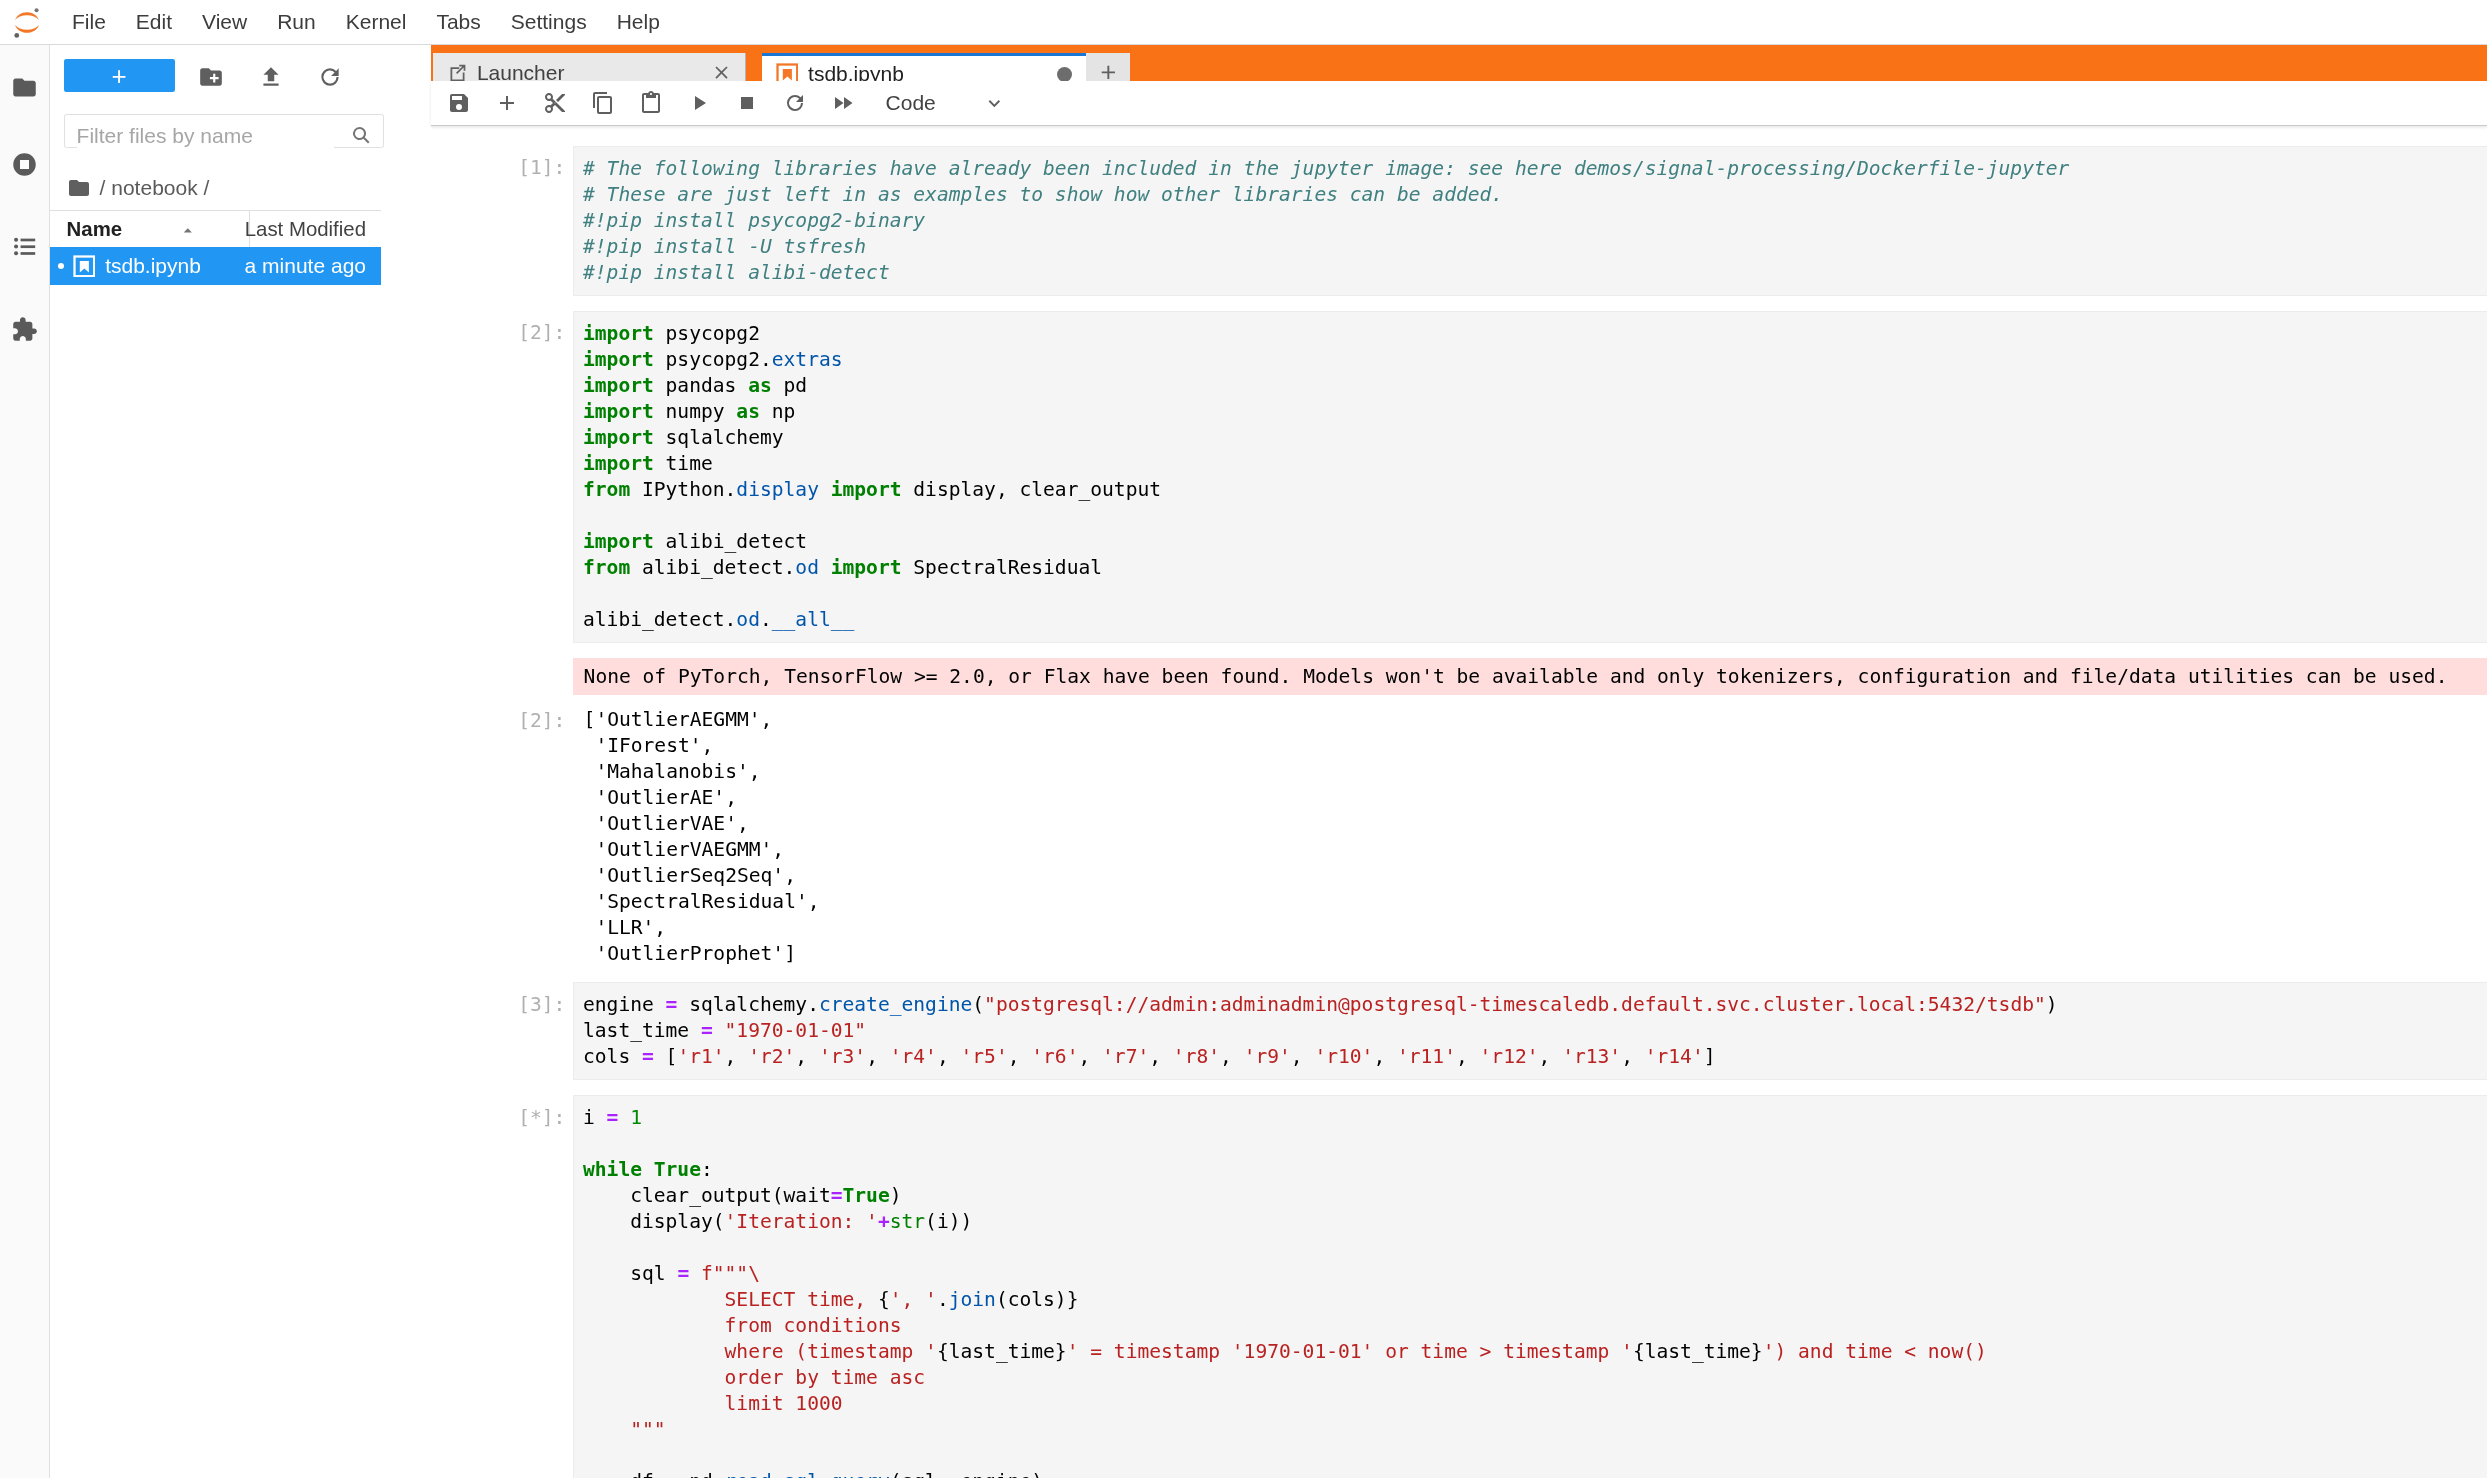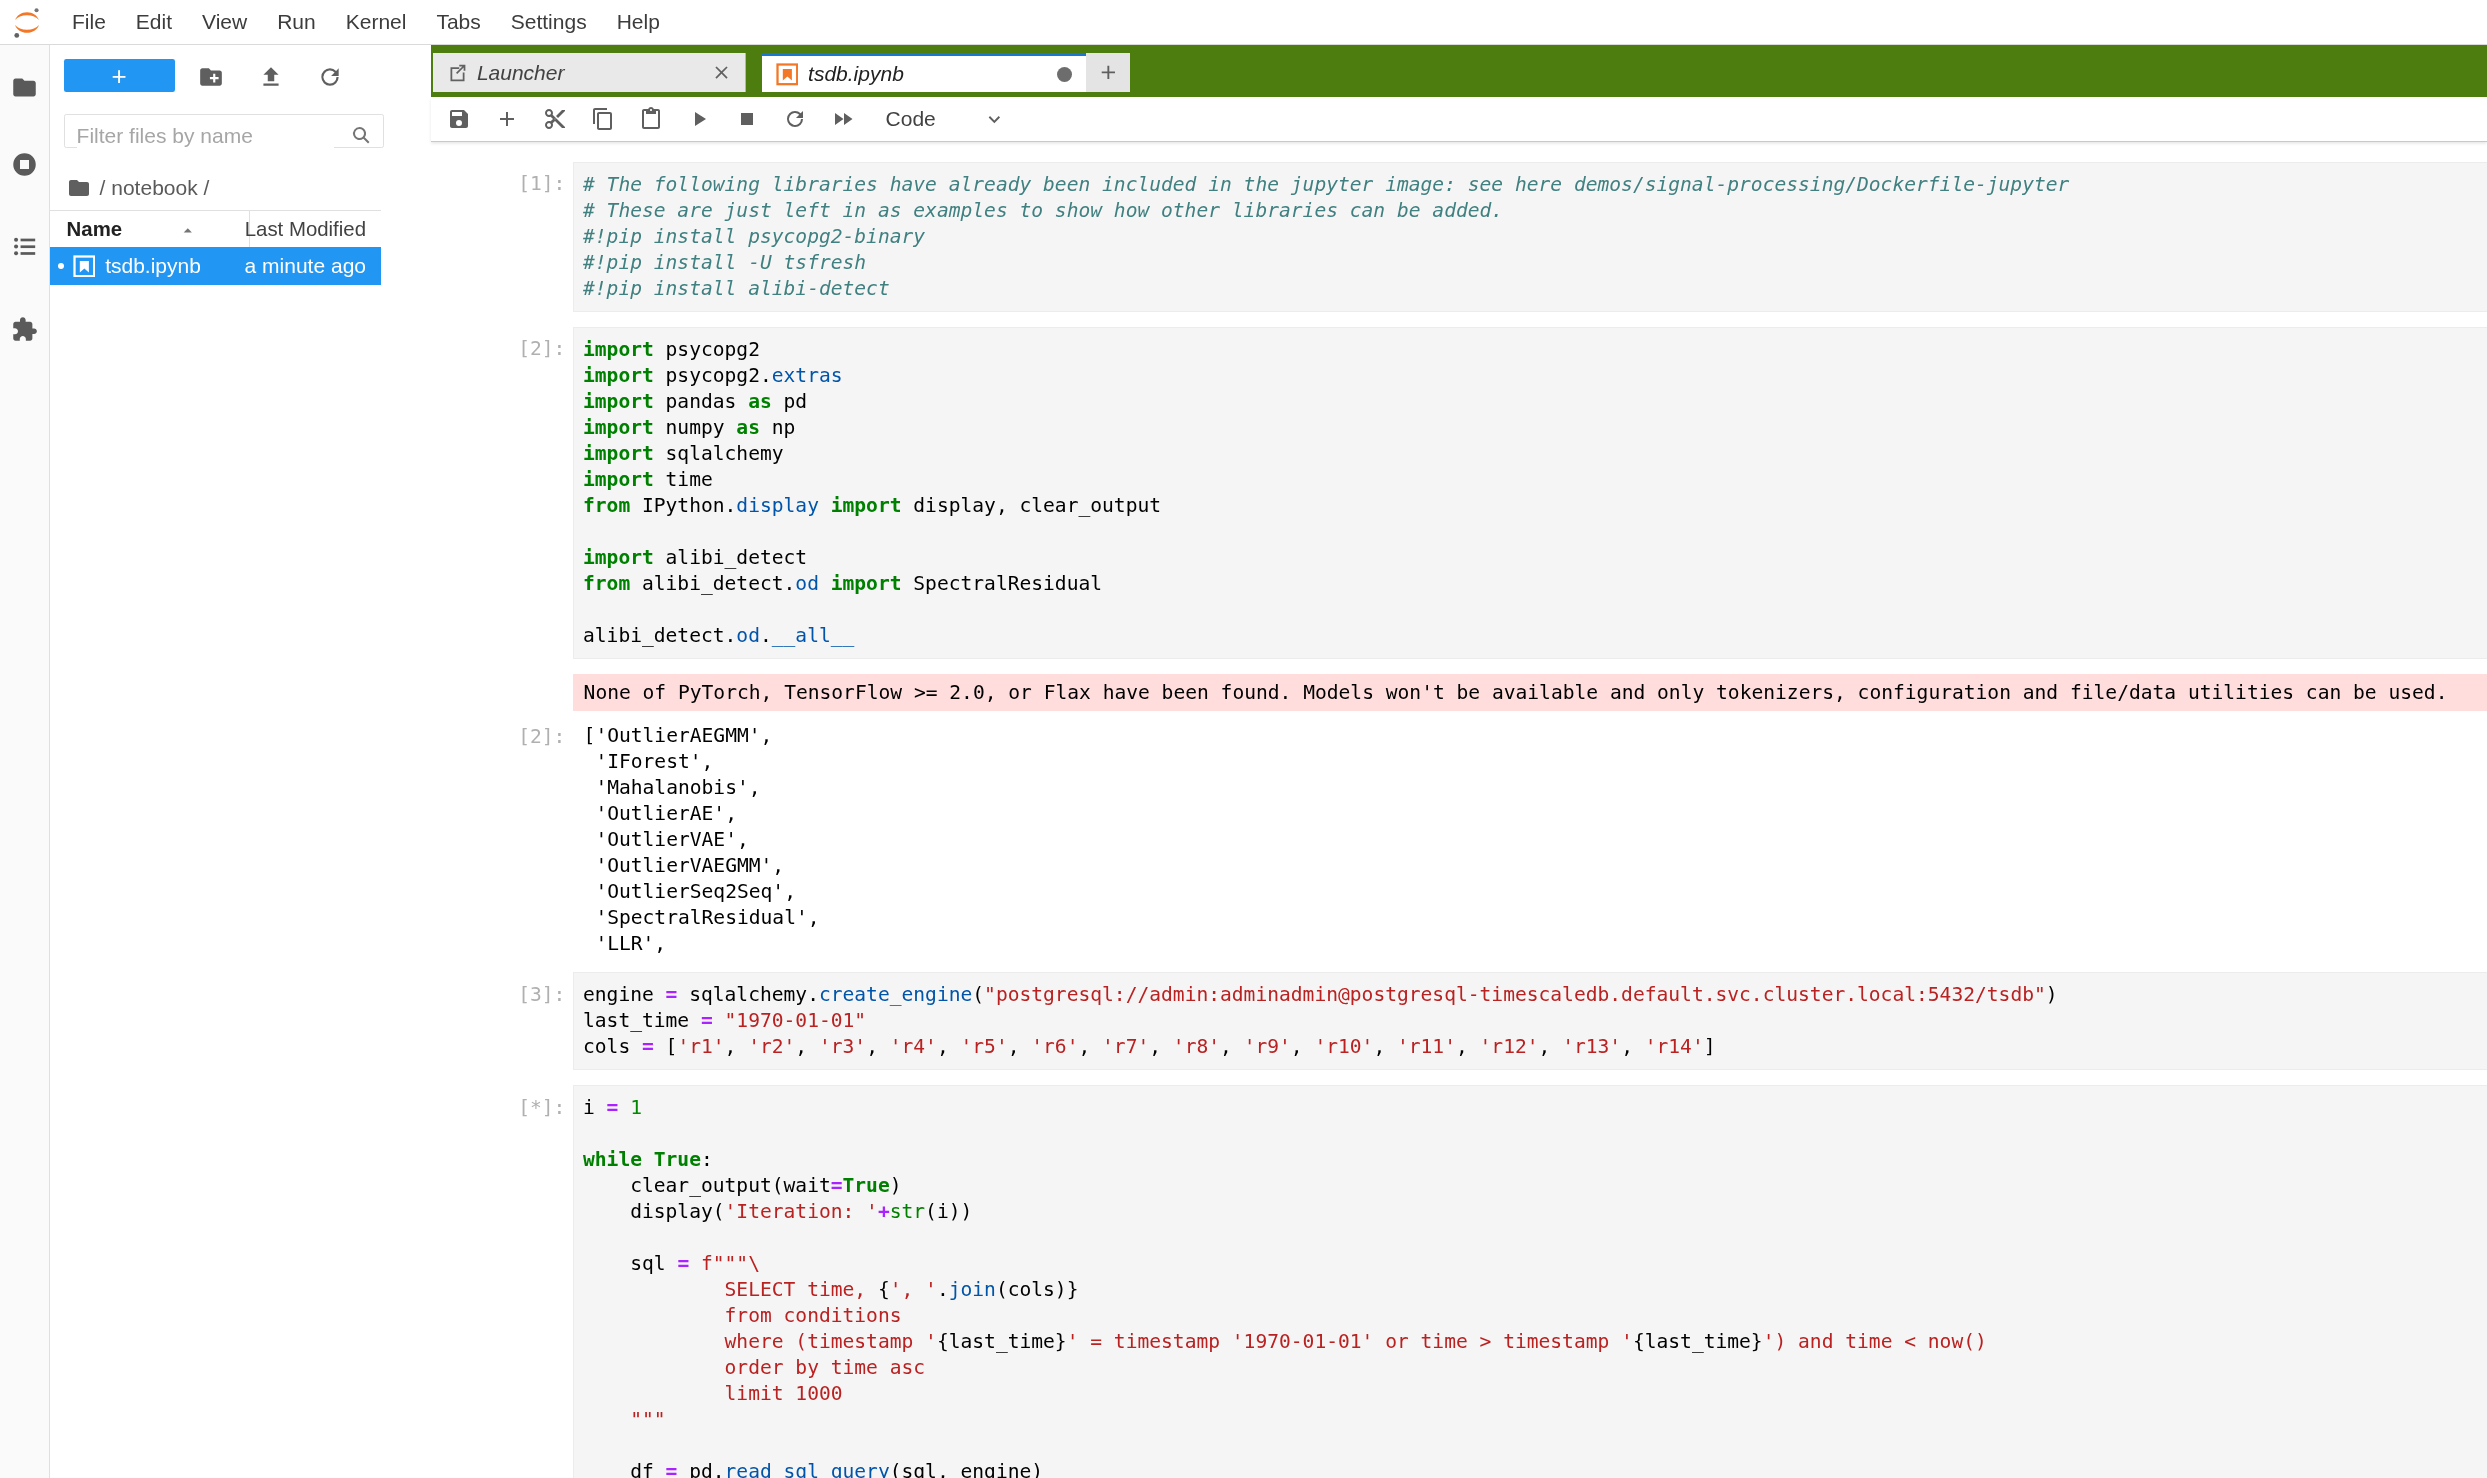--- a/index.html
+++ b/index.html
@@ -42,21 +42,21 @@
   .fb-head .colmod { position:absolute; right:15px; top:6.8px; font-size:20.4px; color:#424242; }
   .fb-row { position:absolute; left:0; top:202px; width:331px; height:38px; background:#2196f3; color:#fff;
     display:flex; align-items:center; }
   .fb-row .dot { width:6.8px; height:6.8px; border-radius:50%; background:#fff; margin-left:7.6px; flex:none; }
   .fb-row .nbicon { margin-left:8.3px; width:22.7px; height:22.7px; flex:none; }
   .fb-row .fname { margin-left:9.8px; font-size:21px; }
   .fb-row .ftime { margin-left:auto; margin-right:15px; font-size:21px; }
 
   
   .dock { flex:1; display:flex; flex-direction:column; min-width:0; }
-  .tabbar { height:52px; background:#4d7c0f; position:relative; flex:none;font-style:italic; }
+  .tabbar { height:36px; background:#f97316; position:relative; flex:none; }
   .tab { position:absolute; top:8.3px; height:39px; display:flex; align-items:center; }
   .tab-launcher { left:2.3px; width:313px; background:#e9e9e9; border-right:0.8px solid #b5b5b5; padding:0 13.6px; }
   .tab-launcher svg { width:21px; height:21px; fill:#616161; flex:none; }
   .tab-launcher .tlabel { margin-left:9px; font-size:21px; color:#424242; }
   .tab-close { margin-left:auto; width:21px; height:21px; fill:#616161; }
   .tab-active { left:331px; width:324px; background:#fff; border-top:3.8px solid #1976d2; padding:0 13.6px; }
   .tab-active .nbicon { width:22.7px; height:22.7px; flex:none; }
   .tab-active .tlabel { margin-left:9.8px; font-size:21px; color:#212121; }
   .dirty { margin-left:auto; width:15px; height:15px; border-radius:50%; background:#6d6d6d; }
   .addtab { position:absolute; left:655px; top:8.3px; width:44px; height:39px; background:#e4e4e4;
@@ -320,20 +320,21 @@
             <div class="outlines">
               <div class="codeline">['OutlierAEGMM',</div>
               <div class="codeline"> 'IForest',</div>
               <div class="codeline"> 'Mahalanobis',</div>
               <div class="codeline"> 'OutlierAE',</div>
               <div class="codeline"> 'OutlierVAE',</div>
               <div class="codeline"> 'OutlierVAEGMM',</div>
               <div class="codeline"> 'OutlierSeq2Seq',</div>
               <div class="codeline"> 'SpectralResidual',</div>
               <div class="codeline"> 'LLR',</div>
+              <div class="codeline"> 'OutlierProphet']</div>
             </div>
           </div>
           <div class="cellrow">
             <div class="prompt">[3]:</div>
             <div class="editor">
               <div class="codeline"><span class="tk-pl">engine </span><span class="tk-op">=</span><span class="tk-pl"> sqlalchemy.</span><span class="tk-prop">create_engine</span><span class="tk-pl">(</span><span class="tk-str">"postgresql://admin:adminadmin@postgresql-timescaledb.default.svc.cluster.local:5432/tsdb"</span><span class="tk-pl">)</span></div>
               <div class="codeline"><span class="tk-pl">last_time </span><span class="tk-op">=</span><span class="tk-pl"> </span><span class="tk-str">"1970-01-01"</span></div>
               <div class="codeline"><span class="tk-pl">cols </span><span class="tk-op">=</span><span class="tk-pl"> [</span><span class="tk-str">'r1'</span><span class="tk-pl">, </span><span class="tk-str">'r2'</span><span class="tk-pl">, </span><span class="tk-str">'r3'</span><span class="tk-pl">, </span><span class="tk-str">'r4'</span><span class="tk-pl">, </span><span class="tk-str">'r5'</span><span class="tk-pl">, </span><span class="tk-str">'r6'</span><span class="tk-pl">, </span><span class="tk-str">'r7'</span><span class="tk-pl">, </span><span class="tk-str">'r8'</span><span class="tk-pl">, </span><span class="tk-str">'r9'</span><span class="tk-pl">, </span><span class="tk-str">'r10'</span><span class="tk-pl">, </span><span class="tk-str">'r11'</span><span class="tk-pl">, </span><span class="tk-str">'r12'</span><span class="tk-pl">, </span><span class="tk-str">'r13'</span><span class="tk-pl">, </span><span class="tk-str">'r14'</span><span class="tk-pl">]</span></div>
             </div>
           </div>

